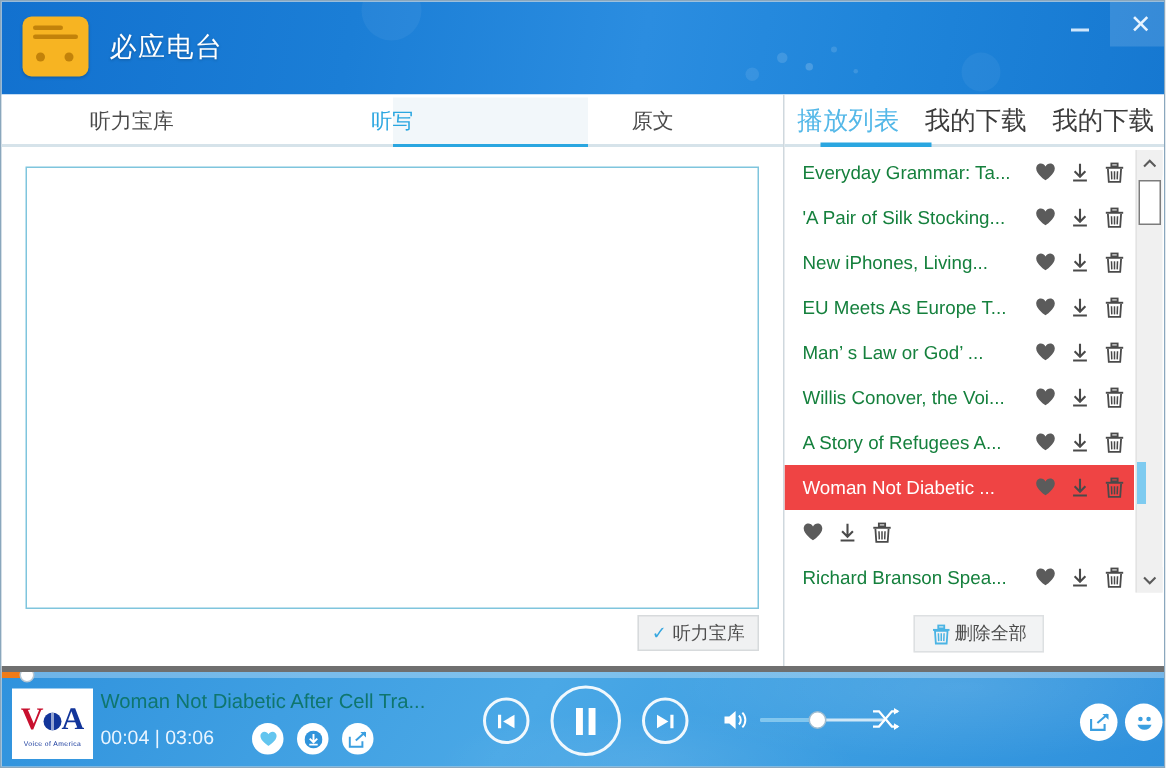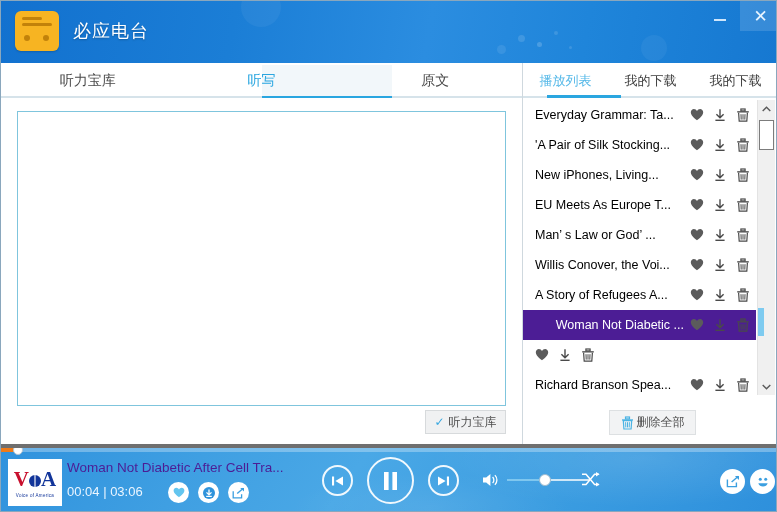--- a/index.html
+++ b/index.html
@@ -143,21 +143,21 @@
   .submit-btn .check { color: #36a7e0; font-size: 12px; line-height: 12px; }
 
   
   .right-pane { position: absolute; left: 522px; top: 0; width: 255px; height: 385px; }
   .rtabbar {
     position: absolute; left: 0; top: 0; width: 255px; height: 35px;
     display: flex; align-items: center;
   }
   .rtabbar .rtab {
     flex: 1; text-align: center;
-    font-size: 13px; color: #3c3c3c; cursor: pointer;
+    font-size: 17px; color: #3c3c3c; cursor: pointer;
     line-height: 33px; height: 33px;
   }
   .rtabbar .rtab.active { color: #54b8e8; }
   .rtab-underline {
     position: absolute; left: 0; bottom: 0; width: 255px; height: 2px;
     background: #d6e3ea;
   }
   .rtab-underline-active {
     position: absolute; bottom: 0; left: 24px; width: 74px; height: 3px;
     background: #2aa6e0;
@@ -168,24 +168,24 @@
     width: 233px; height: 358px;
     overflow: hidden;
   }
   .pl-row {
     position: relative;
     height: 30px;
     display: flex; align-items: center;
     padding-left: 12px; padding-right: 6px;
     cursor: pointer;
   }
-  .pl-row.selected { background: #4c1d95; text-align: right; }
+  .pl-row.selected { background: #ef4444; }
   .pl-row .pl-title {
     flex: 1;
-    font-size: 12.5px; color: #000000;
+    font-size: 12.5px; color: #15803d;
     white-space: nowrap; overflow: hidden; text-overflow: ellipsis;
     padding-right: 6px;
   }
   .pl-row.selected .pl-title { color: #ffffff; }
   .pl-icons { display: flex; align-items: center; gap: 9px; flex: 0 0 auto; }
   .pl-icons .ic { width: 14px; height: 14px; display: block; cursor: pointer; }
   .pl-icons .ic svg { display: block; }
 
   .scrollbar {
     position: absolute; left: 756px; top: 99px;
@@ -272,21 +272,21 @@
   .voa-mark .globe::after {
     content: ""; position: absolute; left: 5px; top: 0; width: 2px; height: 12px;
     background: rgba(255,255,255,0.55);
   }
   .voa-mark .a { color: #12359a; font-size: 21px; font-weight: bold; font-family: "Liberation Serif", serif; line-height: 21px; }
   .voa-sub { font-size: 4.5px; color: #12359a; letter-spacing: 0.3px; margin-top: 1px; }
 
   .now-title {
     position: absolute; left: 66px; top: 459px;
     width: 240px;
-    font-size: 13.5px; color: #4c1d95;
+    font-size: 13.5px; color: #0f766e;
     white-space: nowrap; overflow: hidden; text-overflow: ellipsis;
   }
   .now-time {
     position: absolute; left: 66px; top: 483px;
     font-size: 13px; color: #eaf5ff;
   }
   .mini-btn {
     position: absolute; top: 481px;
     width: 21px; height: 21px; border-radius: 50%;
     background: #ffffff;

